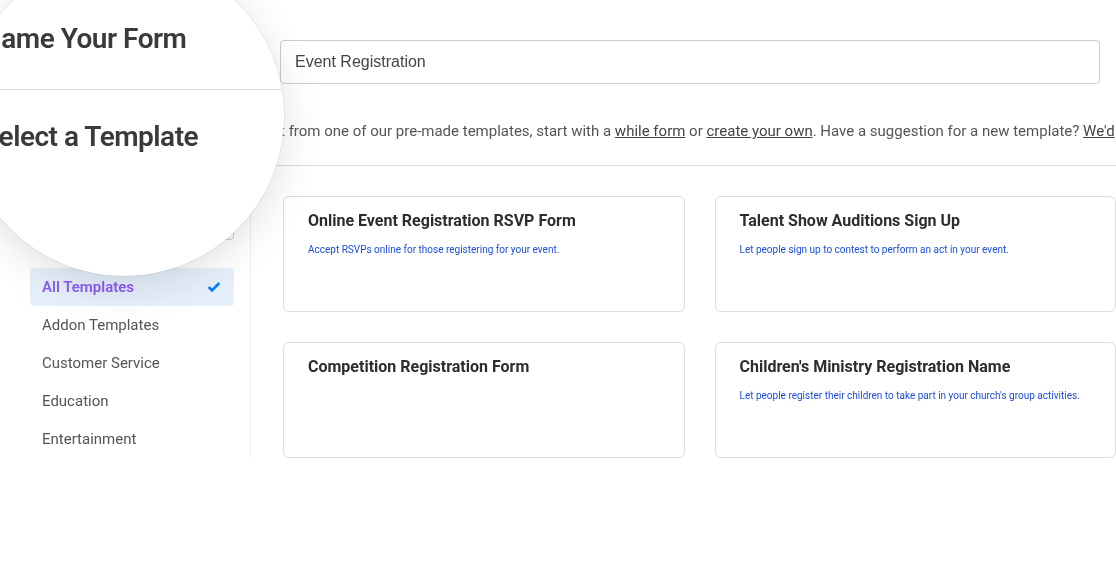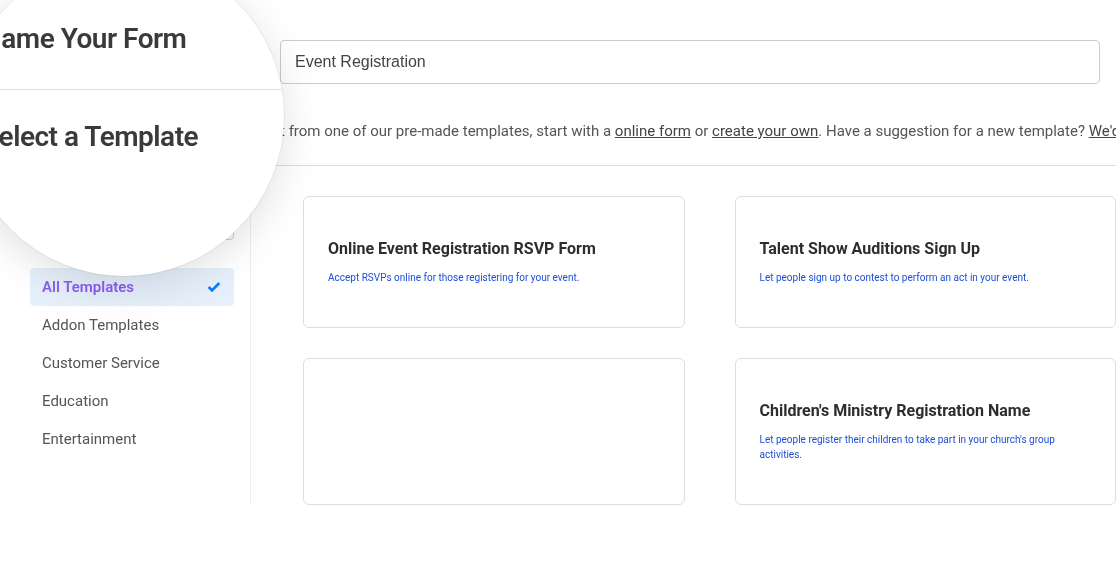--- a/index.html
+++ b/index.html
@@ -123,24 +123,23 @@
       display: grid;
       grid-template-columns: 1fr 1fr;
       gap: 30px 30px;
       border-left: 1px solid #eee;
       padding-top: 12px;
     }
 
     .template-card {
       border: 1px solid #ddd;
       border-radius: 6px;
-      padding: 42px 24px;
+      padding: 14px 24px;
       background: #fff;
       cursor: pointer;
-      margin-left: 20px;
     }
 
     .template-title {
       font-size: 16px;
       font-weight: 700;
       color: #2d2d2d;
       margin-bottom: 12px;
     }
 
     .template-desc {
@@ -189,21 +188,21 @@
     }
   </style>
 </head>
 <body>
 
 <div class="top-section">
   <div class="form-name-row">
     <input type="text" class="form-name-input" value="Event Registration" style="">
   </div>
   <div class="description-row">
-    <span>t from one of our pre-made templates, start with a </span><a href="#">online form</a><span> or </span><a href="#">create your own</a><span>. Have a suggestion for a new template? </span><a href="#">We'd</a>
+    <span>t from one of our pre-made templates, start with a </span><a href="#">while form</a><span> or </span><a href="#">create your own</a><span>. Have a suggestion for a new template? </span><a href="#">We'd</a>
   </div>
 </div>
 
 <div class="main">
   <div class="sidebar">
     <div class="search-wrap">
       <span class="search-icon">
         <svg viewBox="0 0 24 24" fill="none" stroke="currentColor" stroke-width="2.5">
           <circle cx="10" cy="10" r="7"></circle>
           <line x1="20" y1="20" x2="15" y2="15"></line>
@@ -239,20 +238,21 @@
   <div class="templates">
     <div class="template-card">
       <div class="template-title">Online Event Registration RSVP Form</div>
       <div class="template-desc">Accept RSVPs online for those registering for your event.</div>
     </div>
     <div class="template-card">
       <div class="template-title">Talent Show Auditions Sign Up</div>
       <div class="template-desc">Let people sign up to contest to perform an act in your event.</div>
     </div>
     <div class="template-card">
+      <div class="template-title">Competition Registration Form</div>
     </div>
     <div class="template-card">
       <div class="template-title">Children's Ministry Registration Name</div>
       <div class="template-desc">Let people register their children to take part in your church's group activities.</div>
     </div>
   </div>
 </div>
 
 <div class="magnifier">
   <div class="magnifier-section1">

